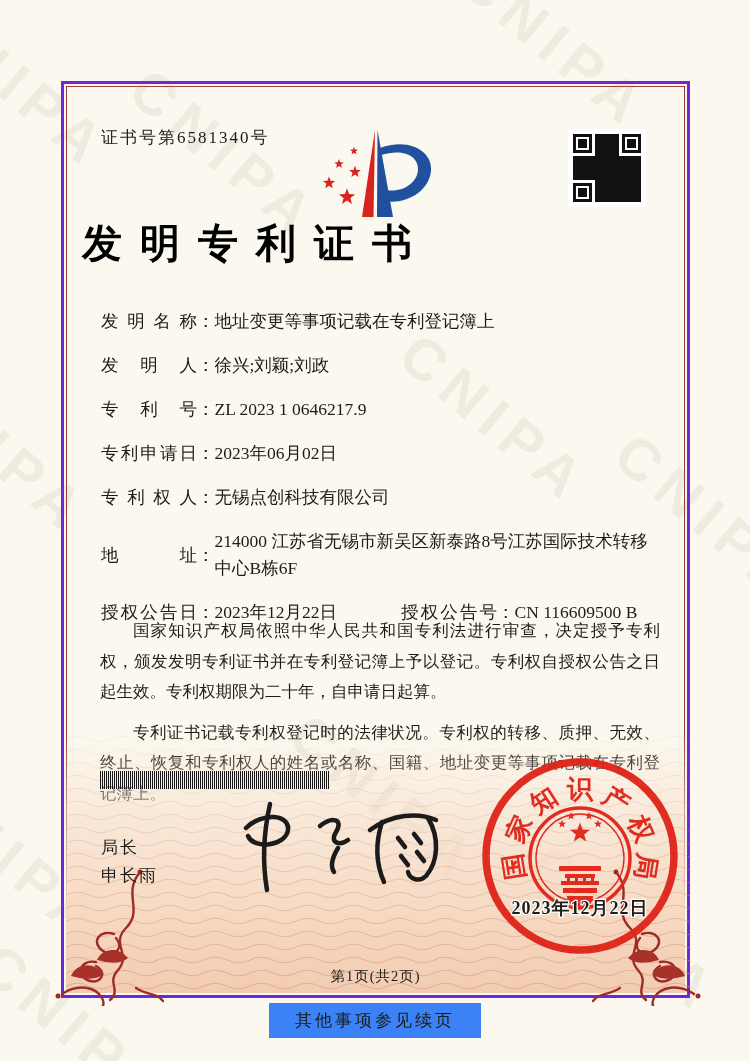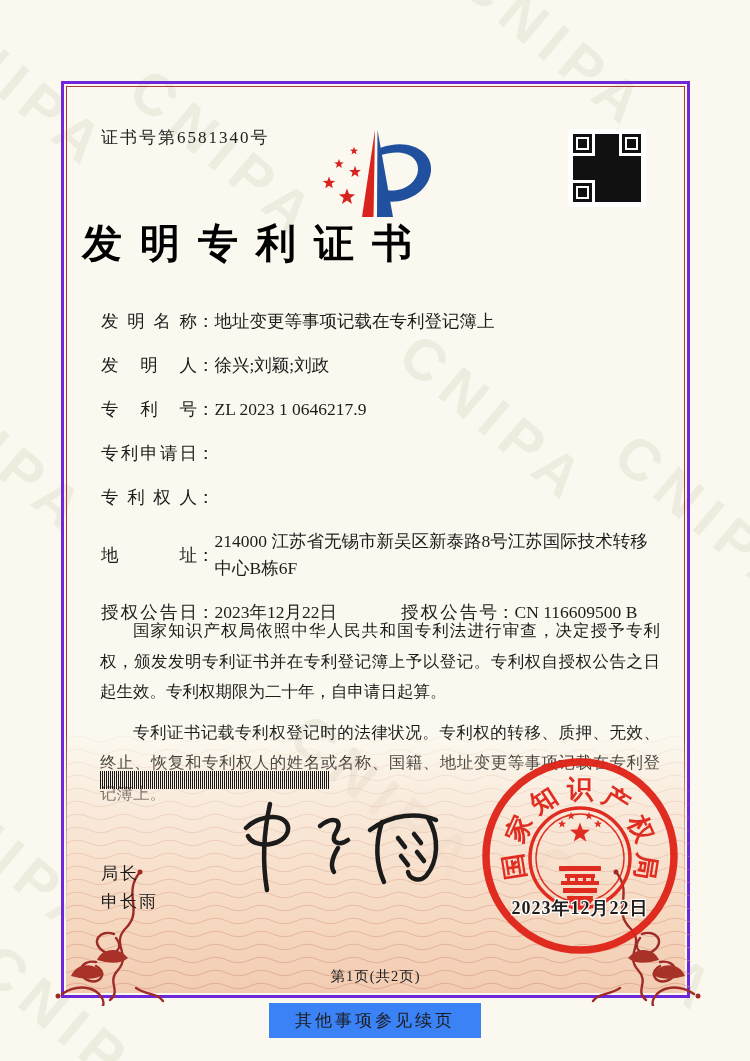--- a/index.html
+++ b/index.html
@@ -33,21 +33,21 @@
   .val{flex:1;}
   .row-double{display:flex;margin-bottom:12px;}
   .grp{display:flex;align-items:baseline;}
   .grp1{width:300px;flex:none;}
   
   .paras{position:absolute;left:36px;top:532px;width:560px;font-size:16.5px;line-height:1.85;
          text-align:justify;}
   .paras p{margin:0 0 10px 0;text-indent:2em;}
   
   .barcode{position:absolute;left:36px;top:687px;width:232px;height:18px;z-index:3;}
-  .signer{position:absolute;left:37px;top:776px;z-index:3;
+  .signer{position:absolute;left:37px;top:750px;z-index:3;
           font-family:"Liberation Sans","DejaVu Sans",sans-serif;font-size:17px;letter-spacing:2px;line-height:28px;}
   .signature{position:absolute;left:138px;top:702px;z-index:3;}
   .seal{position:absolute;left:410px;top:672px;z-index:4;opacity:0.95;}
   .page-info{position:absolute;left:0;bottom:9px;width:100%;text-align:center;font-size:14.5px;
              letter-spacing:1px;z-index:3;}
   .note{position:absolute;left:50%;top:1003px;transform:translateX(-50%);background:#3b82f6;
         padding:6px 26px;font-size:17px;letter-spacing:3px;white-space:nowrap;}
   .flr{position:absolute;z-index:2;}
   .flr-left{left:42px;top:866px;}
   .flr-right{left:584px;top:866px;transform:scaleX(-1);}
@@ -572,24 +572,26 @@
         <span class="val">徐兴;刘颖;刘政</span>
       </div>
       <div class="row">
         <span class="lab">专利号</span>
           <span class="colon">：</span>
         <span class="val">ZL 2023 1 0646217.9</span>
       </div>
       <div class="row">
         <span class="lab">专利申请日</span>
           <span class="colon">：</span>
+        <span class="val">2023年06月02日</span>
       </div>
       <div class="row">
         <span class="lab">专利权人</span>
           <span class="colon">：</span>
+        <span class="val">无锡点创科技有限公司</span>
       </div>
       <div class="row">
         <span class="lab">地址</span>
           <span class="colon">：</span>
         <span class="val">214000 江苏省无锡市新吴区新泰路8号江苏国际技术转移中心B栋6F</span>
       </div>
       <div class="row row-double">
         <span class="grp grp1">
           <span class="lab">授权公告日</span>
             <span class="colon">：</span>

